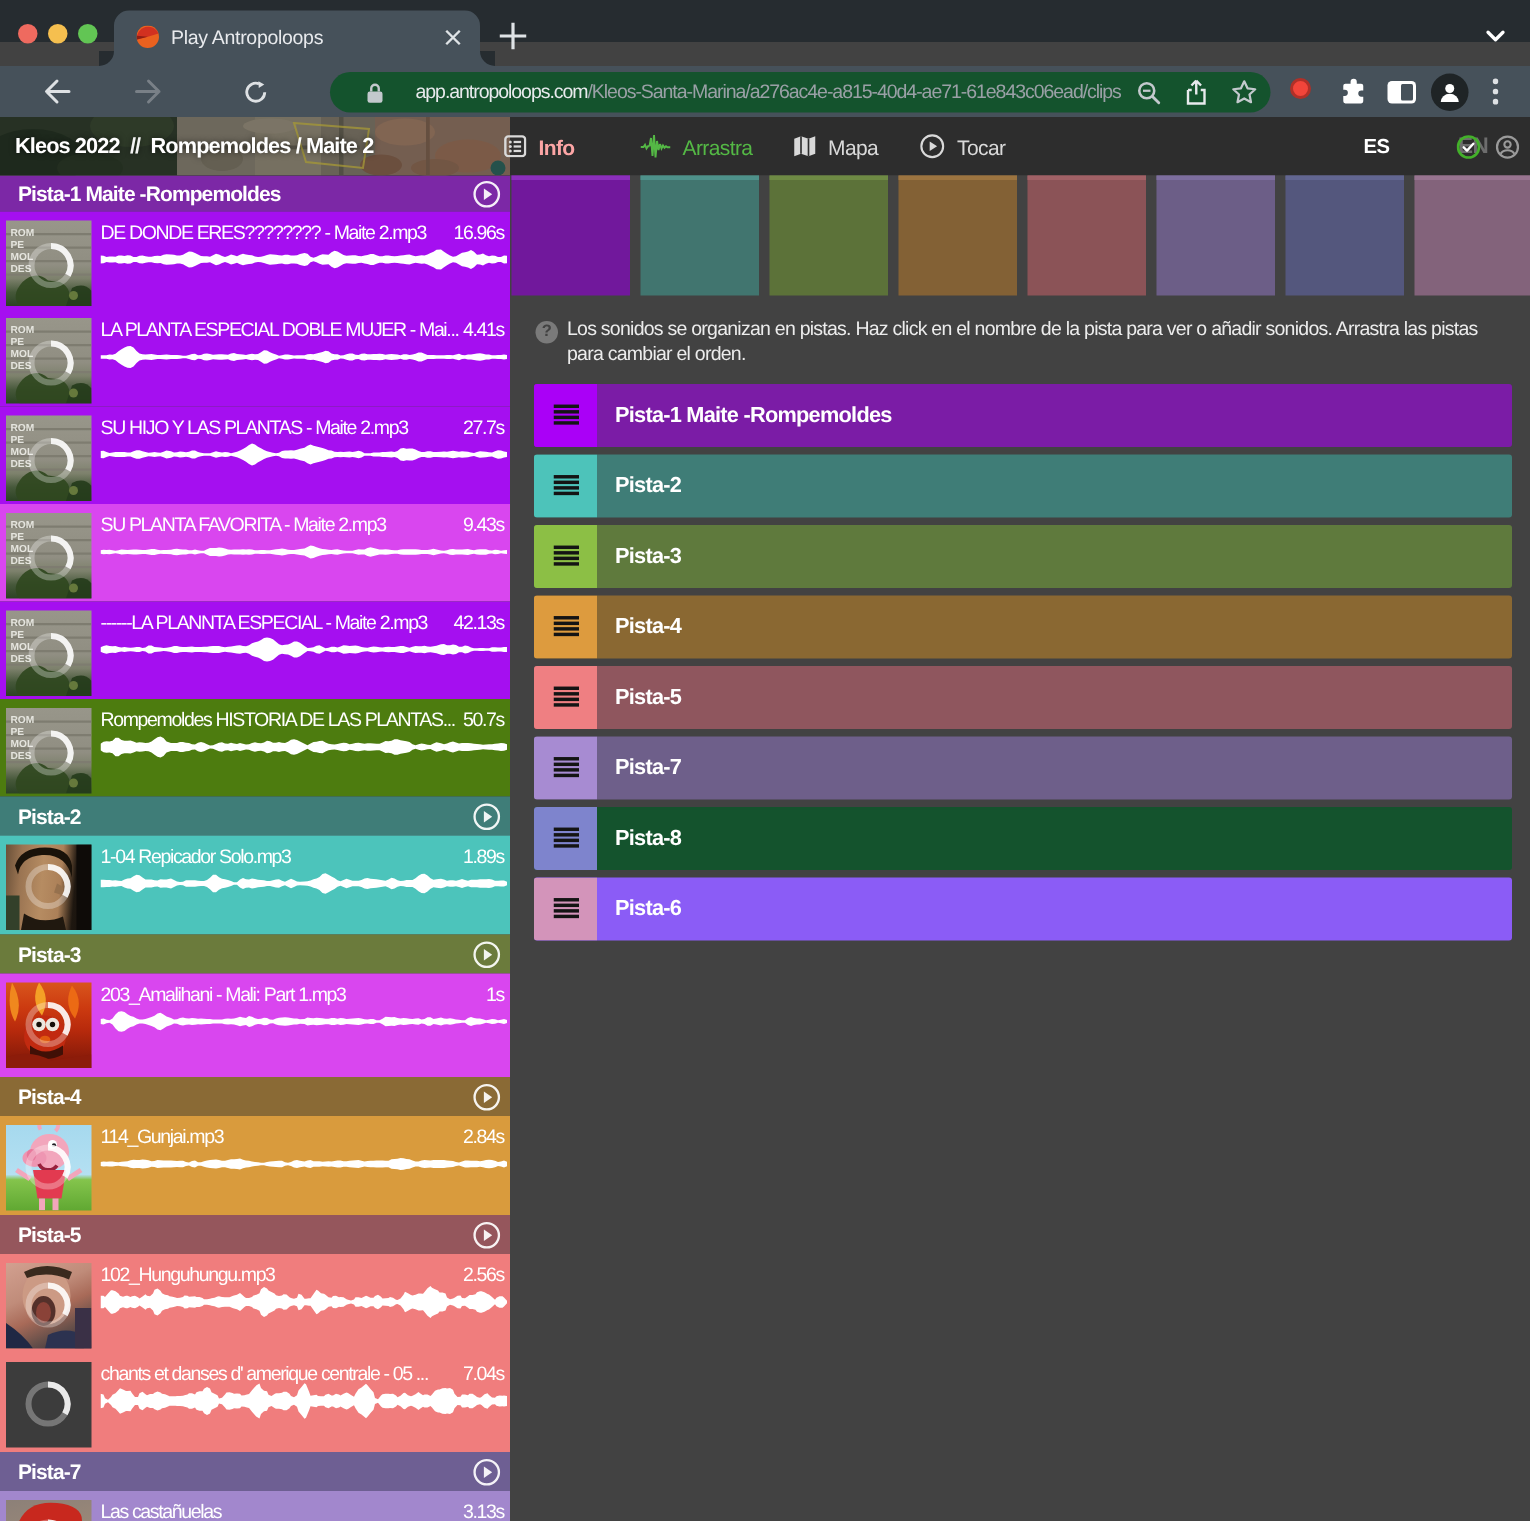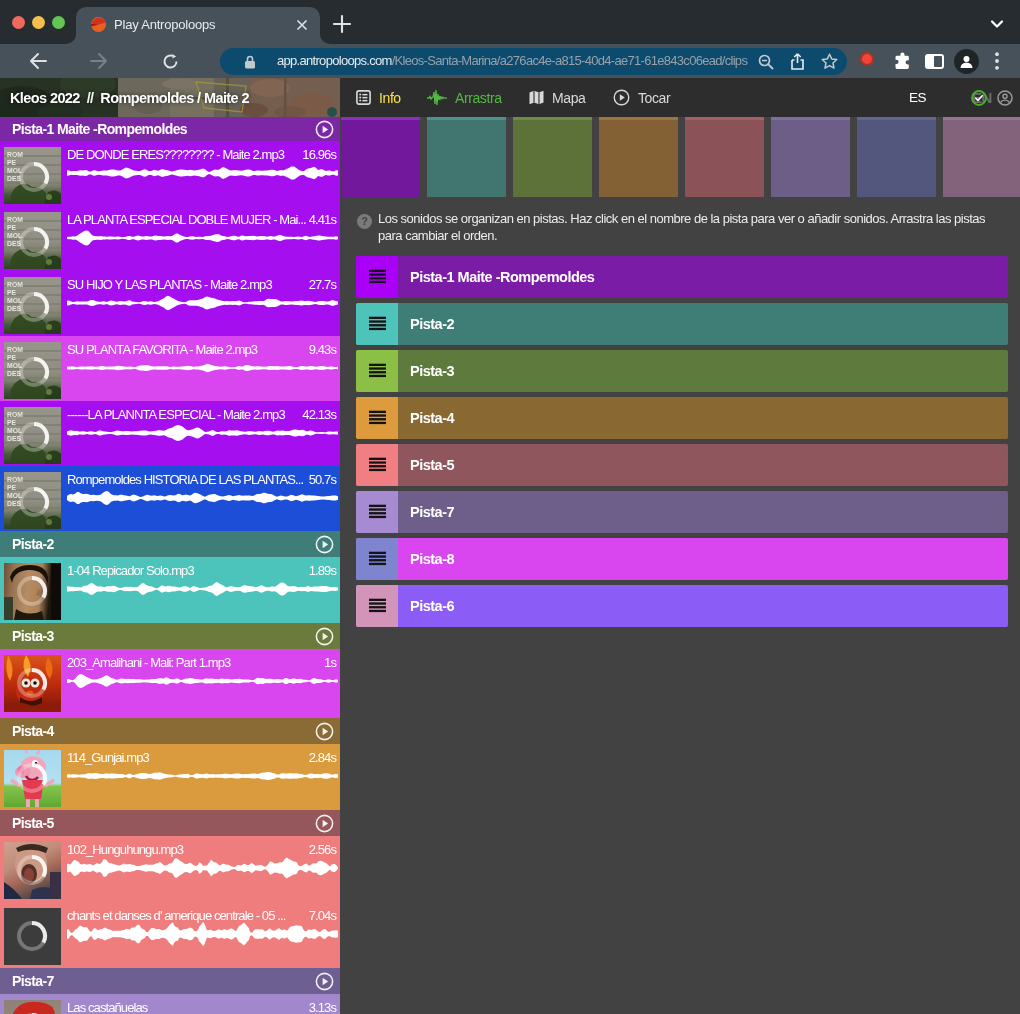--- a/index.html
+++ b/index.html
@@ -1,26 +1,26 @@
 <!DOCTYPE html>
 <html><head><meta charset="utf-8"><style>
 *{margin:0;padding:0;box-sizing:border-box;font-family:"Liberation Sans",sans-serif;}
 html,body{width:1020px;height:1014px;overflow:hidden;background:#424242;}
 #page{position:absolute;top:0;left:0;width:1020px;height:1014px;overflow:hidden;}
 .abs{position:absolute;}
 
-#titlebar{position:absolute;top:0;left:0;width:1020px;height:44px;background:#262c30;}
+#titlebar{position:absolute;top:0;left:0;width:1020px;height:28px;background:#262c30;}
 .tl{position:absolute;top:15.5px;width:13px;height:13px;border-radius:50%;}
 #tab{position:absolute;left:76px;top:7px;width:244px;height:37px;background:#46515a;border-radius:10px 10px 0 0;}
 #tab .fav{position:absolute;left:15px;top:10px;width:15px;height:15px;}
 #tab .ttl{position:absolute;left:38px;top:10px;font-size:13px;color:#e8eaed;letter-spacing:-0.2px;}
 #newtab{position:absolute;left:332px;top:12px;width:20px;height:20px;color:#dfe3e6;font-size:20px;line-height:20px;text-align:center;}
 #chev{position:absolute;left:989px;top:16px;}
 #toolbar{position:absolute;top:44px;left:0;width:1020px;height:34px;background:#46515a;}
-#urlbar{position:absolute;left:220px;top:3.5px;width:627px;height:27px;border-radius:13.5px;background:#0c4a6e;}
+#urlbar{position:absolute;left:220px;top:3.5px;width:627px;height:27px;border-radius:13.5px;background:#14532d;}
 #urlbar .txt{position:absolute;left:57px;top:5.5px;font-size:13px;letter-spacing:-0.7px;color:#e8eaed;white-space:nowrap;}
 #urlbar .txt span{color:#9aa0a6;}
 
 #appheader{position:absolute;top:78px;left:0;width:1020px;height:39px;background:#2d2d2d;}
 #hphoto{position:absolute;left:0;top:0;width:340px;height:39px;overflow:hidden;}
 #htext{position:absolute;left:10px;top:0;height:39px;display:flex;align-items:center;color:#fff;font-size:14.5px;letter-spacing:-0.6px;font-weight:bold;text-shadow:0 0 4px rgba(0,0,0,.6);z-index:3;}
 .nav{position:absolute;top:0;height:39px;display:flex;align-items:center;gap:8px;color:#d9d9d9;font-size:14px;letter-spacing:-0.4px;}
 
 #sidebar{position:absolute;left:0;top:117px;width:340px;height:897px;overflow:hidden;}
 .shdr svg{position:absolute;right:6px;top:50%;margin-top:-9.5px;}
@@ -138,21 +138,21 @@
           <ellipse cx="148" cy="28" rx="14" ry="8" fill="#88816c"></ellipse>
           <rect x="226" y="0" width="3" height="39" fill="#6f6a58"></rect>
           <rect x="118" y="19" width="122" height="2.5" fill="#7a7462"></rect>
           <rect x="284" y="0" width="2.5" height="39" fill="#8a6a52"></rect>
           <path d="M196 4 L246 8 L242 34 L204 30 Z" fill="none" stroke="#e2cf46" stroke-width="1.3" opacity="0.8"></path>
           <circle cx="332" cy="34" r="5" fill="#2e6e62"></circle>
           <rect width="340" height="39" fill="rgba(18,18,22,0.30)"></rect>
         </svg>
 </div>
 <div id="htext">Kleos 2022&nbsp;&nbsp;<span style="opacity:.95">//</span>&nbsp;&nbsp;<span>Rompemoldes / Maite 2</span></div>
-<div class="nav" style="left:356px;color:#fde047;font-weight:normal">
+<div class="nav" style="left:336px;color:#fca5a5;font-weight:bold">
         <svg width="15" height="15" viewBox="0 0 15 15">
           <rect x="0.9" y="0.9" width="13.2" height="13.2" rx="2" fill="none" stroke="#d9d9d9" stroke-width="1.6"></rect>
           <circle cx="4.2" cy="4.6" r="1" fill="#d9d9d9"></circle>
           <rect x="6.4" y="3.9" width="5" height="1.5" fill="#d9d9d9"></rect>
           <circle cx="4.2" cy="7.6" r="1" fill="#d9d9d9"></circle>
           <rect x="6.4" y="6.9" width="5" height="1.5" fill="#d9d9d9"></rect>
           <circle cx="4.2" cy="10.6" r="1" fill="#d9d9d9"></circle>
           <rect x="6.4" y="9.9" width="5" height="1.5" fill="#d9d9d9"></rect>
         </svg>
         <span>Info</span>
@@ -174,21 +174,21 @@
         </svg>
         <span>Mapa</span>
       </div>
 <div class="nav" style="left:613px;color:#d9d9d9;font-weight:normal">
         <svg width="17" height="17" viewBox="0 0 22 22">
           <circle cx="11" cy="11" r="9.4" fill="none" stroke="#d9d9d9" stroke-width="1.8"></circle>
           <path d="M8.8 6.8 L15.2 11 L8.8 15.2 Z" fill="#d9d9d9"></path>
         </svg>
         <span>Tocar</span>
       </div>
-<div class="nav" style="left:909px;font-weight:normal;color:#fff;font-size:13.5px">ES</div>
+<div class="nav" style="left:909px;font-weight:bold;color:#fff;font-size:13.5px">ES</div>
 <div class="nav" style="left:972px;font-weight:bold;color:#6d6d6d;font-size:15px">EN</div>
 <svg class="abs" style="left:971px;top:12px" width="16" height="16" viewBox="0 0 16 16">
         <circle cx="8" cy="8" r="7" fill="none" stroke="#43b02a" stroke-width="1.8"></circle>
         <path d="M4.8 8.2 L7 10.4 L11.2 5.8" fill="none" stroke="#fff" stroke-width="1.6" stroke-linecap="round" stroke-linejoin="round"></path>
       </svg>
 <svg class="abs" style="left:997px;top:12px" width="16" height="16" viewBox="0 0 16 16">
         <circle cx="8" cy="8" r="7" fill="none" stroke="#9a9a9a" stroke-width="1.5"></circle>
         <circle cx="8" cy="6.3" r="2.1" fill="none" stroke="#9a9a9a" stroke-width="1.4"></circle>
         <path d="M3.4 12.6 a5.2 4.6 0 0 1 9.2 0" fill="none" stroke="#9a9a9a" stroke-width="1.4"></path>
       </svg>
@@ -342,21 +342,21 @@
           </svg>
         </div>
         <div class="cname">
           <div class="n">------LA PLANNTA ESPECIAL - Maite 2.mp3</div>
           <div class="d">&nbsp;42.13s</div>
         </div>
         <svg class="wf" style="top:8px" width="271" height="48" viewBox="0 0 271 48">
           <path d="M0,24 L0,22.5 L2,21.7 L4,21.2 L6,21.7 L8,21.9 L10,21.7 L12,22.4 L14,22.6 L16,22.3 L18,22.6 L20,22.9 L22,22.6 L24,22.3 L26,22.4 L28,23.0 L30,22.6 L32,21.4 L34,21.4 L36,22.3 L38,22.5 L40,22.7 L42,23.0 L44,22.9 L47,22.4 L49,21.7 L51,21.6 L53,22.1 L55,22.3 L57,22.3 L59,22.1 L61,22.0 L63,22.3 L65,22.4 L67,22.3 L69,22.2 L71,22.1 L73,21.8 L75,21.6 L77,21.6 L79,21.6 L81,22.1 L83,22.5 L85,22.2 L87,22.0 L89,21.7 L91,21.3 L93,21.2 L95,21.6 L97,21.8 L99,21.1 L101,19.8 L103,19.2 L105,18.7 L107,17.6 L109,16.4 L111,16.0 L113,16.4 L115,17.2 L117,18.8 L119,20.5 L121,21.2 L123,20.9 L125,20.6 L127,19.8 L129,18.7 L131,18.6 L133,19.5 L136,21.6 L138,23.0 L140,22.8 L142,22.5 L144,21.5 L146,21.1 L148,22.2 L150,23.1 L152,22.9 L154,22.2 L156,22.2 L158,22.6 L160,22.0 L162,21.2 L164,21.4 L166,21.6 L168,21.5 L170,21.3 L172,21.7 L174,22.3 L176,22.6 L178,22.8 L180,22.4 L182,22.0 L184,22.2 L186,22.5 L188,22.7 L190,22.4 L192,22.1 L194,22.3 L196,22.4 L198,22.0 L200,21.7 L202,21.7 L204,22.3 L206,22.8 L208,22.2 L210,21.6 L212,21.8 L214,21.8 L216,21.5 L218,22.0 L220,22.1 L222,21.9 L224,21.5 L227,20.5 L229,20.4 L231,21.1 L233,21.2 L235,20.7 L237,21.0 L239,22.2 L241,22.2 L243,21.4 L245,21.7 L247,22.6 L249,23.2 L251,23.2 L253,23.0 L255,23.0 L257,23.2 L259,23.2 L261,22.5 L263,22.5 L265,22.7 L267,22.7 L269,22.4 L271,22.4 L271,25.6 L269,25.6 L267,25.3 L265,25.3 L263,25.5 L261,25.5 L259,24.8 L257,24.8 L255,25.0 L253,25.0 L251,24.8 L249,24.8 L247,25.4 L245,26.3 L243,26.6 L241,25.8 L239,25.8 L237,27.0 L235,27.3 L233,26.8 L231,26.9 L229,27.6 L227,27.5 L224,26.5 L222,26.1 L220,25.9 L218,26.0 L216,26.5 L214,26.2 L212,26.2 L210,26.4 L208,25.8 L206,25.2 L204,25.7 L202,26.3 L200,26.3 L198,26.0 L196,25.6 L194,25.7 L192,25.9 L190,25.6 L188,25.3 L186,25.5 L184,25.8 L182,26.0 L180,25.6 L178,25.2 L176,25.4 L174,25.7 L172,26.3 L170,26.7 L168,26.5 L166,26.4 L164,26.6 L162,26.8 L160,26.0 L158,25.4 L156,25.8 L154,25.8 L152,25.1 L150,24.9 L148,25.8 L146,26.9 L144,26.5 L142,25.5 L140,25.2 L138,25.0 L136,26.4 L133,28.5 L131,29.4 L129,29.3 L127,28.2 L125,27.4 L123,27.1 L121,26.8 L119,27.5 L117,29.2 L115,30.8 L113,31.6 L111,32.0 L109,31.6 L107,30.4 L105,29.3 L103,28.8 L101,28.2 L99,26.9 L97,26.2 L95,26.4 L93,26.8 L91,26.7 L89,26.3 L87,26.0 L85,25.8 L83,25.5 L81,25.9 L79,26.4 L77,26.4 L75,26.4 L73,26.2 L71,25.9 L69,25.8 L67,25.7 L65,25.6 L63,25.7 L61,26.0 L59,25.9 L57,25.7 L55,25.7 L53,25.9 L51,26.4 L49,26.3 L47,25.6 L44,25.1 L42,25.0 L40,25.3 L38,25.5 L36,25.7 L34,26.6 L32,26.6 L30,25.4 L28,25.0 L26,25.6 L24,25.7 L22,25.4 L20,25.1 L18,25.4 L16,25.7 L14,25.4 L12,25.6 L10,26.3 L8,26.1 L6,26.3 L4,26.8 L2,26.3 L0,25.5 Z" fill="#fff"></path>
         </svg>
       </div>
-<div class="clip" style="background:#1d4ed8;height:65px">
+<div class="clip" style="background:#4d7c0f;height:65px">
         <div class="thumb" style="background:linear-gradient(180deg,#98968a 0%,#908e82 52%,#7d816c 68%,#46583a 84%,#2c4224 100%)">
           <svg width="57" height="57" style="position:absolute;left:0;top:0">
             <g fill="none" stroke="#7e7c70" stroke-width="1.5">
               <path d="M0 9 H57"></path>
               <path d="M0 18 H57"></path>
               <path d="M0 27 H57"></path>
               <path d="M0 36 H57"></path>
             </g>
             <path d="M28 40 Q20 33 11 41 Q3 50 9 57 L40 57 Q46 46 36 41 Z" fill="#30481f" opacity="0.92"></path>
             <path d="M44 45 Q52 41 57 47 L57 57 L40 57 Z" fill="#253c1b" opacity="0.92"></path>
@@ -620,21 +620,21 @@
             <g fill="#141414">
               <rect y="0.7" width="17" height="2.3"></rect>
               <rect y="4.4" width="17" height="2.3"></rect>
               <rect y="8.1" width="17" height="2.3"></rect>
               <rect y="11.8" width="17" height="2.3"></rect>
             </g>
           </svg>
         </div>
         <div class="nm">Pista-7</div>
       </div>
-<div class="trow" style="top:420.5px;background:#d946ef">
+<div class="trow" style="top:420.5px;background:#14532d">
         <div class="grip" style="background:#7e84cd">
           <svg width="17" height="15" viewBox="0 0 17 15">
             <g fill="#141414">
               <rect y="0.7" width="17" height="2.3"></rect>
               <rect y="4.4" width="17" height="2.3"></rect>
               <rect y="8.1" width="17" height="2.3"></rect>
               <rect y="11.8" width="17" height="2.3"></rect>
             </g>
           </svg>
         </div>

